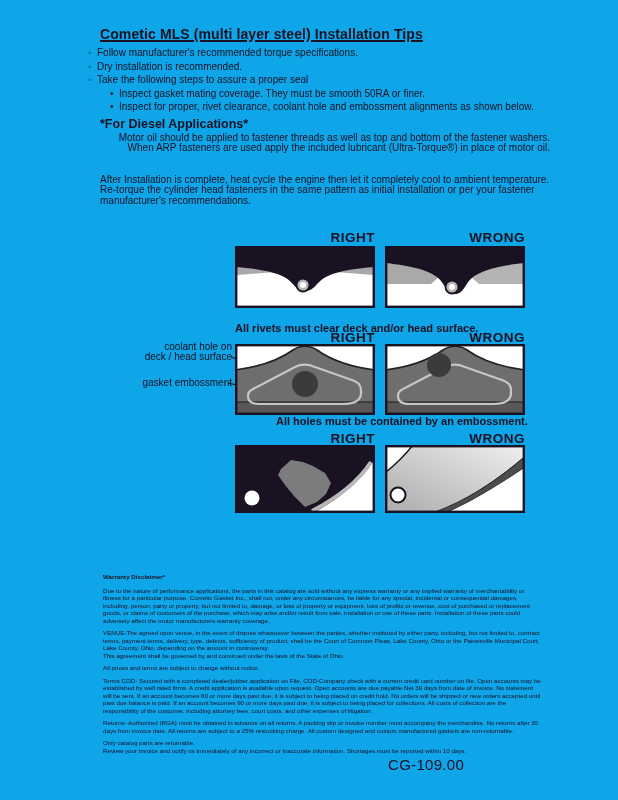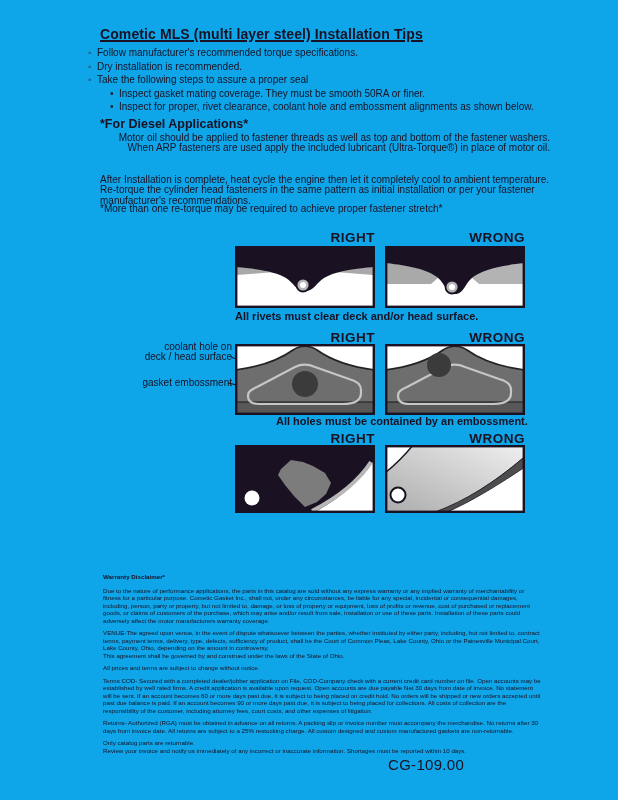--- a/index.html
+++ b/index.html
@@ -59,21 +59,20 @@
     </div>
     <div class="tip-row lvl2">
       <span class="tip-marker">•</span>
       <span>Inspect for proper, rivet clearance, coolant hole and embossment alignments as shown below.</span>
     </div>
   </div>
 
   <div class="abs heading2">*For Diesel Applications*</div>
   <div class="abs para p1">Motor oil should be applied to fastener threads as well as top and bottom of the fastener washers. When ARP fasteners are used apply the included lubricant (Ultra-Torque®) in place of motor oil.</div>
   <div class="abs para p2">After Installation is complete, heat cycle the engine then let it completely cool to ambient temperature. Re-torque the cylinder head fasteners in the same pattern as initial installation or per your fastener manufacturer's recommendations.</div>
-  <div class="abs para note">*More than one re-torque may be required to achieve proper fastener stretch*</div>
 
   <div class="abs dg-label" style="left:235px;top:230px;">RIGHT</div>
   <div class="abs dg-label" style="left:385px;top:230px;">WRONG</div>
 
   <svg class="abs" style="left:235px;top:246px;" width="140" height="62" viewBox="0 0 140 62">
     <rect x="0" y="0" width="140" height="62" fill="#ffffff"></rect>
     <path d="M2,21 L52,25 L2,29 Z" fill="#a9a9a9"></path>
     <path d="M138,21 L88,25 L138,29 Z" fill="#a9a9a9"></path>
     <path d="M0,0 H140 V21 C114,23 99,26 89,32 C81,37 79,45 70,45 C61,45 59,37 51,32 C41,26 26,23 0,21 Z" fill="#1a1122"></path>
     <circle cx="68" cy="39" r="6.5" fill="#b5b5b5" stroke="#1a1122" stroke-width="1.8"></circle>
@@ -84,21 +83,21 @@
   <svg class="abs" style="left:385px;top:246px;" width="140" height="62" viewBox="0 0 140 62">
     <rect x="0" y="0" width="140" height="62" fill="#ffffff"></rect>
     <path d="M2,17 C30,20 44,24 54,31 L46,38 L2,38 Z" fill="#a9a9a9"></path>
     <path d="M138,17 C110,20 96,24 86,31 L94,38 L138,38 Z" fill="#b3b3b3"></path>
     <path d="M0,0 H140 V17 C112,20 98,24 88,31 C80,37 79,48 70,48 C61,48 60,37 52,31 C42,24 28,20 0,17 Z" fill="#1a1122"></path>
     <circle cx="67" cy="41" r="6.5" fill="#b5b5b5" stroke="#1a1122" stroke-width="1.8"></circle>
     <circle cx="67" cy="41" r="3" fill="#ffffff"></circle>
     <rect x="1.2" y="1.2" width="137.6" height="59.6" fill="none" stroke="#1a1122" stroke-width="2.4"></rect>
   </svg>
 
-  <div class="abs dg-caption" style="top:311px;">All rivets must clear deck and/or head surface.</div>
+  <div class="abs dg-caption" style="top:323px;">All rivets must clear deck and/or head surface.</div>
 
   <div class="abs dg-label" style="left:235px;top:330px;">RIGHT</div>
   <div class="abs dg-label" style="left:385px;top:330px;">WRONG</div>
 
   <div class="abs callout">
     <div>coolant hole on</div>
     <div>deck / head surface</div>
     <div class="gap">gasket embossment</div>
   </div>
   <svg class="abs" style="left:205px;top:350px;" width="95" height="48" viewBox="0 0 95 48">

